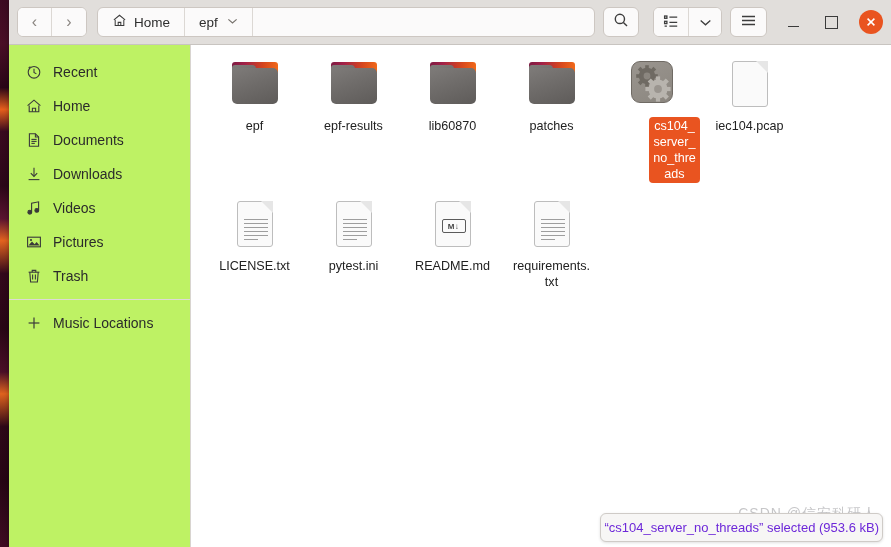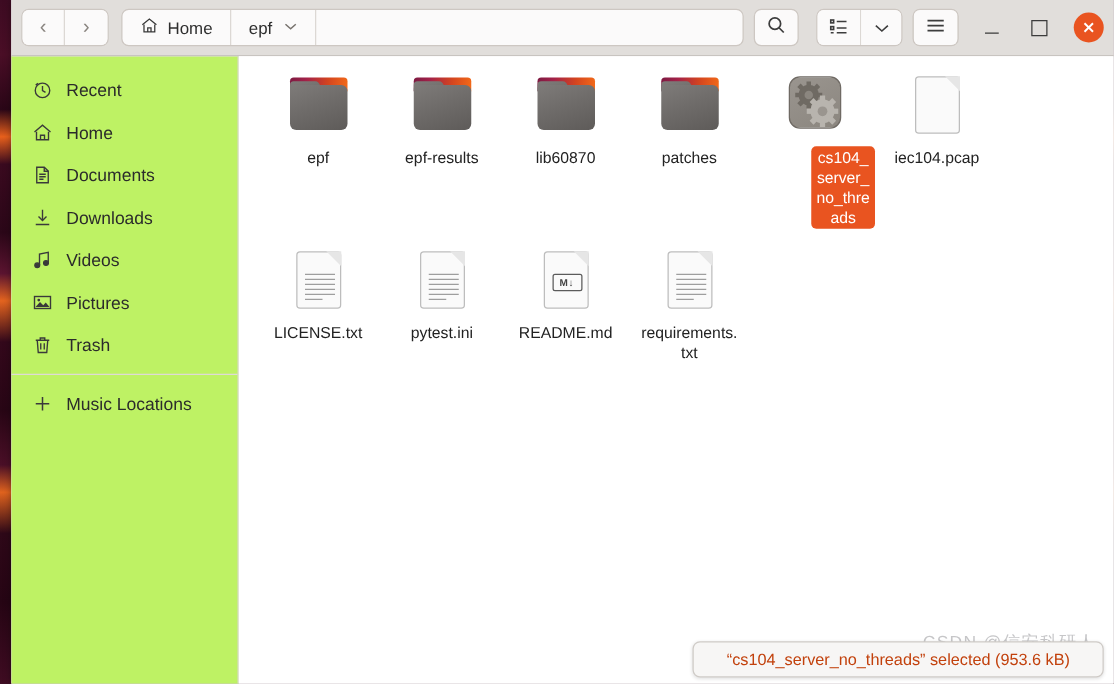--- a/index.html
+++ b/index.html
@@ -263,23 +263,23 @@
   .exec svg { position: absolute; left: 0; top: 0; }
 
   
   #statusbar {
     position: absolute;
     right: 8px;
     bottom: 5px;
     background: #f7f6f5;
     border: 1px solid #cfcbc7;
     border-radius: 6px;
-    padding: 6px 26px;
+    padding: 6px 3px;
     font-size: 13px;
-    color: #c2410c;
+    color: #6d28d9;
     white-space: nowrap;
     box-shadow: 0 1px 3px rgba(0,0,0,.12);
   }
 
   
   #watermark {
     position: absolute;
     right: 14px;
     bottom: 24px;
     font-size: 14px;

